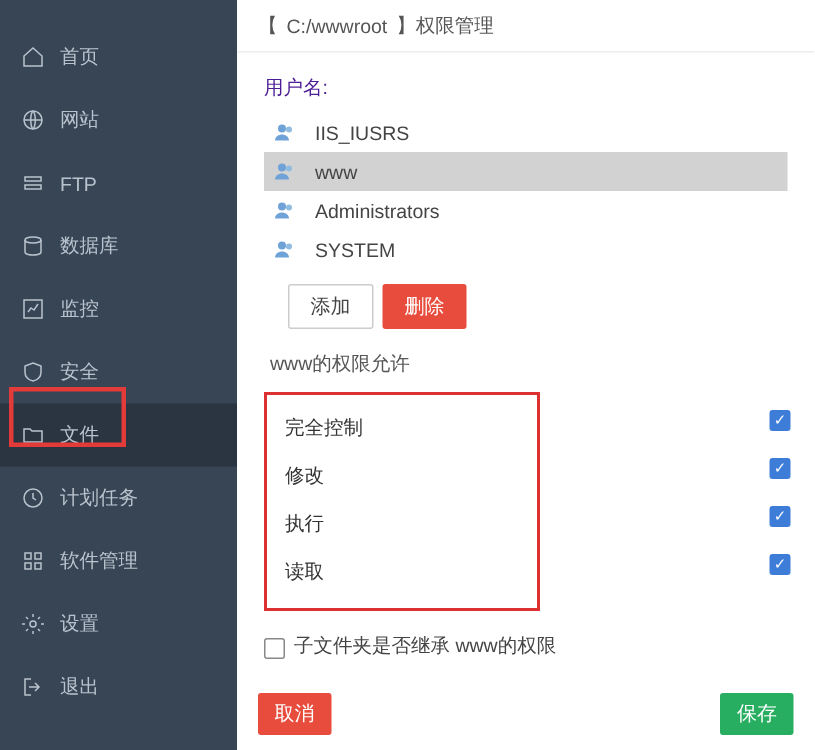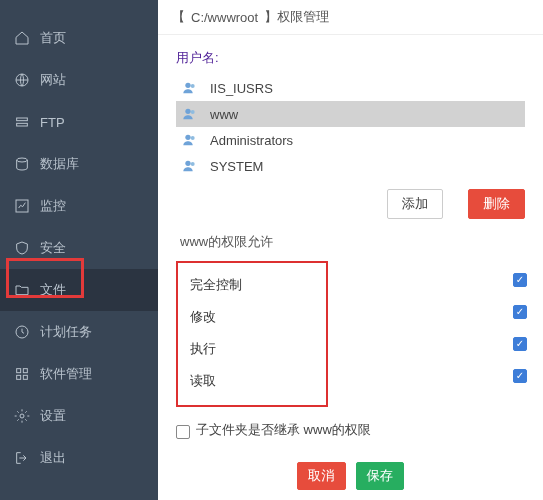--- a/index.html
+++ b/index.html
@@ -13,33 +13,33 @@
 .ic svg{width:16px;height:16px;stroke:#b9c3cd;fill:none;stroke-width:1.5}
 .main{flex:1;background:#fff;display:flex;flex-direction:column;position:relative;border-left:0}
 .titlebar{padding:8px 14px;color:#555;border-bottom:1px solid #eee;display:flex;align-items:center;gap:6px}
 .body{padding:12px 18px 10px;flex:1;overflow:auto;position:relative}
 .label{color:#4c1d95;margin:2px 0 8px}
 .userlist{border:0}
 .user-row{display:flex;align-items:center;gap:12px;height:26px;padding:2px 6px;color:#444;cursor:default}
 .user-row.sel{background:#d2d2d2}
 .usricon{width:16px;height:16px;display:inline-block}
 .usricon svg{width:16px;height:16px}
-.btnbar{display:flex;justify-content:flex-end;gap:25px;margin:10px 0 14px}
+.btnbar{display:flex;justify-content:flex-start;gap:6px;margin:10px 16px 14px}
 .btn{padding:5px 14px;border:1px solid #ccc;background:#fff;border-radius:2px;color:#444;cursor:pointer}
 .btn.red{background:#e74c3c;border-color:#e74c3c;color:#fff}
 .btn.green{background:#27ae60;border-color:#27ae60;color:#fff}
 .btn.small{padding:4px 10px}
 .permhdr{display:flex;color:#555;margin:4px 0 10px;padding:0 4px}
-.perm-box{border:2px solid #dd3030;padding:6px 12px 8px;margin:0 0 14px 0;width:152px}
+.perm-box{border:2px solid #dd3030;padding:6px 12px 8px;margin:0 0 14px 0;width:184px}
 .perm-row{display:flex;justify-content:space-between;align-items:center;height:32px;color:#333}
 .perm-list{margin-bottom:10px}
 .chk{width:14px;height:14px;border:1px solid #888;border-radius:2px;display:inline-flex;align-items:center;justify-content:center;background:#fff}
 .chk.on{background:#3d7dd8;border-color:#3d7dd8;color:#fff;font-size:10px}
 .inherit-row{display:flex;align-items:flex-end;gap:6px;color:#444;margin:6px 0 14px}
-.footer{display:flex;justify-content:center;gap:10px;padding:10px 14px;border-top:0}
+.footer{display:flex;justify-content:space-between;gap:10px;padding:10px 14px;border-top:0}
 </style>
 </head>
 <body>
 
 <div class="app">
 <div class="sidebar">
   <div class="sb-item">
         <span class="ic">
           <svg viewBox="0 0 24 24">
             <path d="M3 11l9-8 9 8v10H3z"></path>

